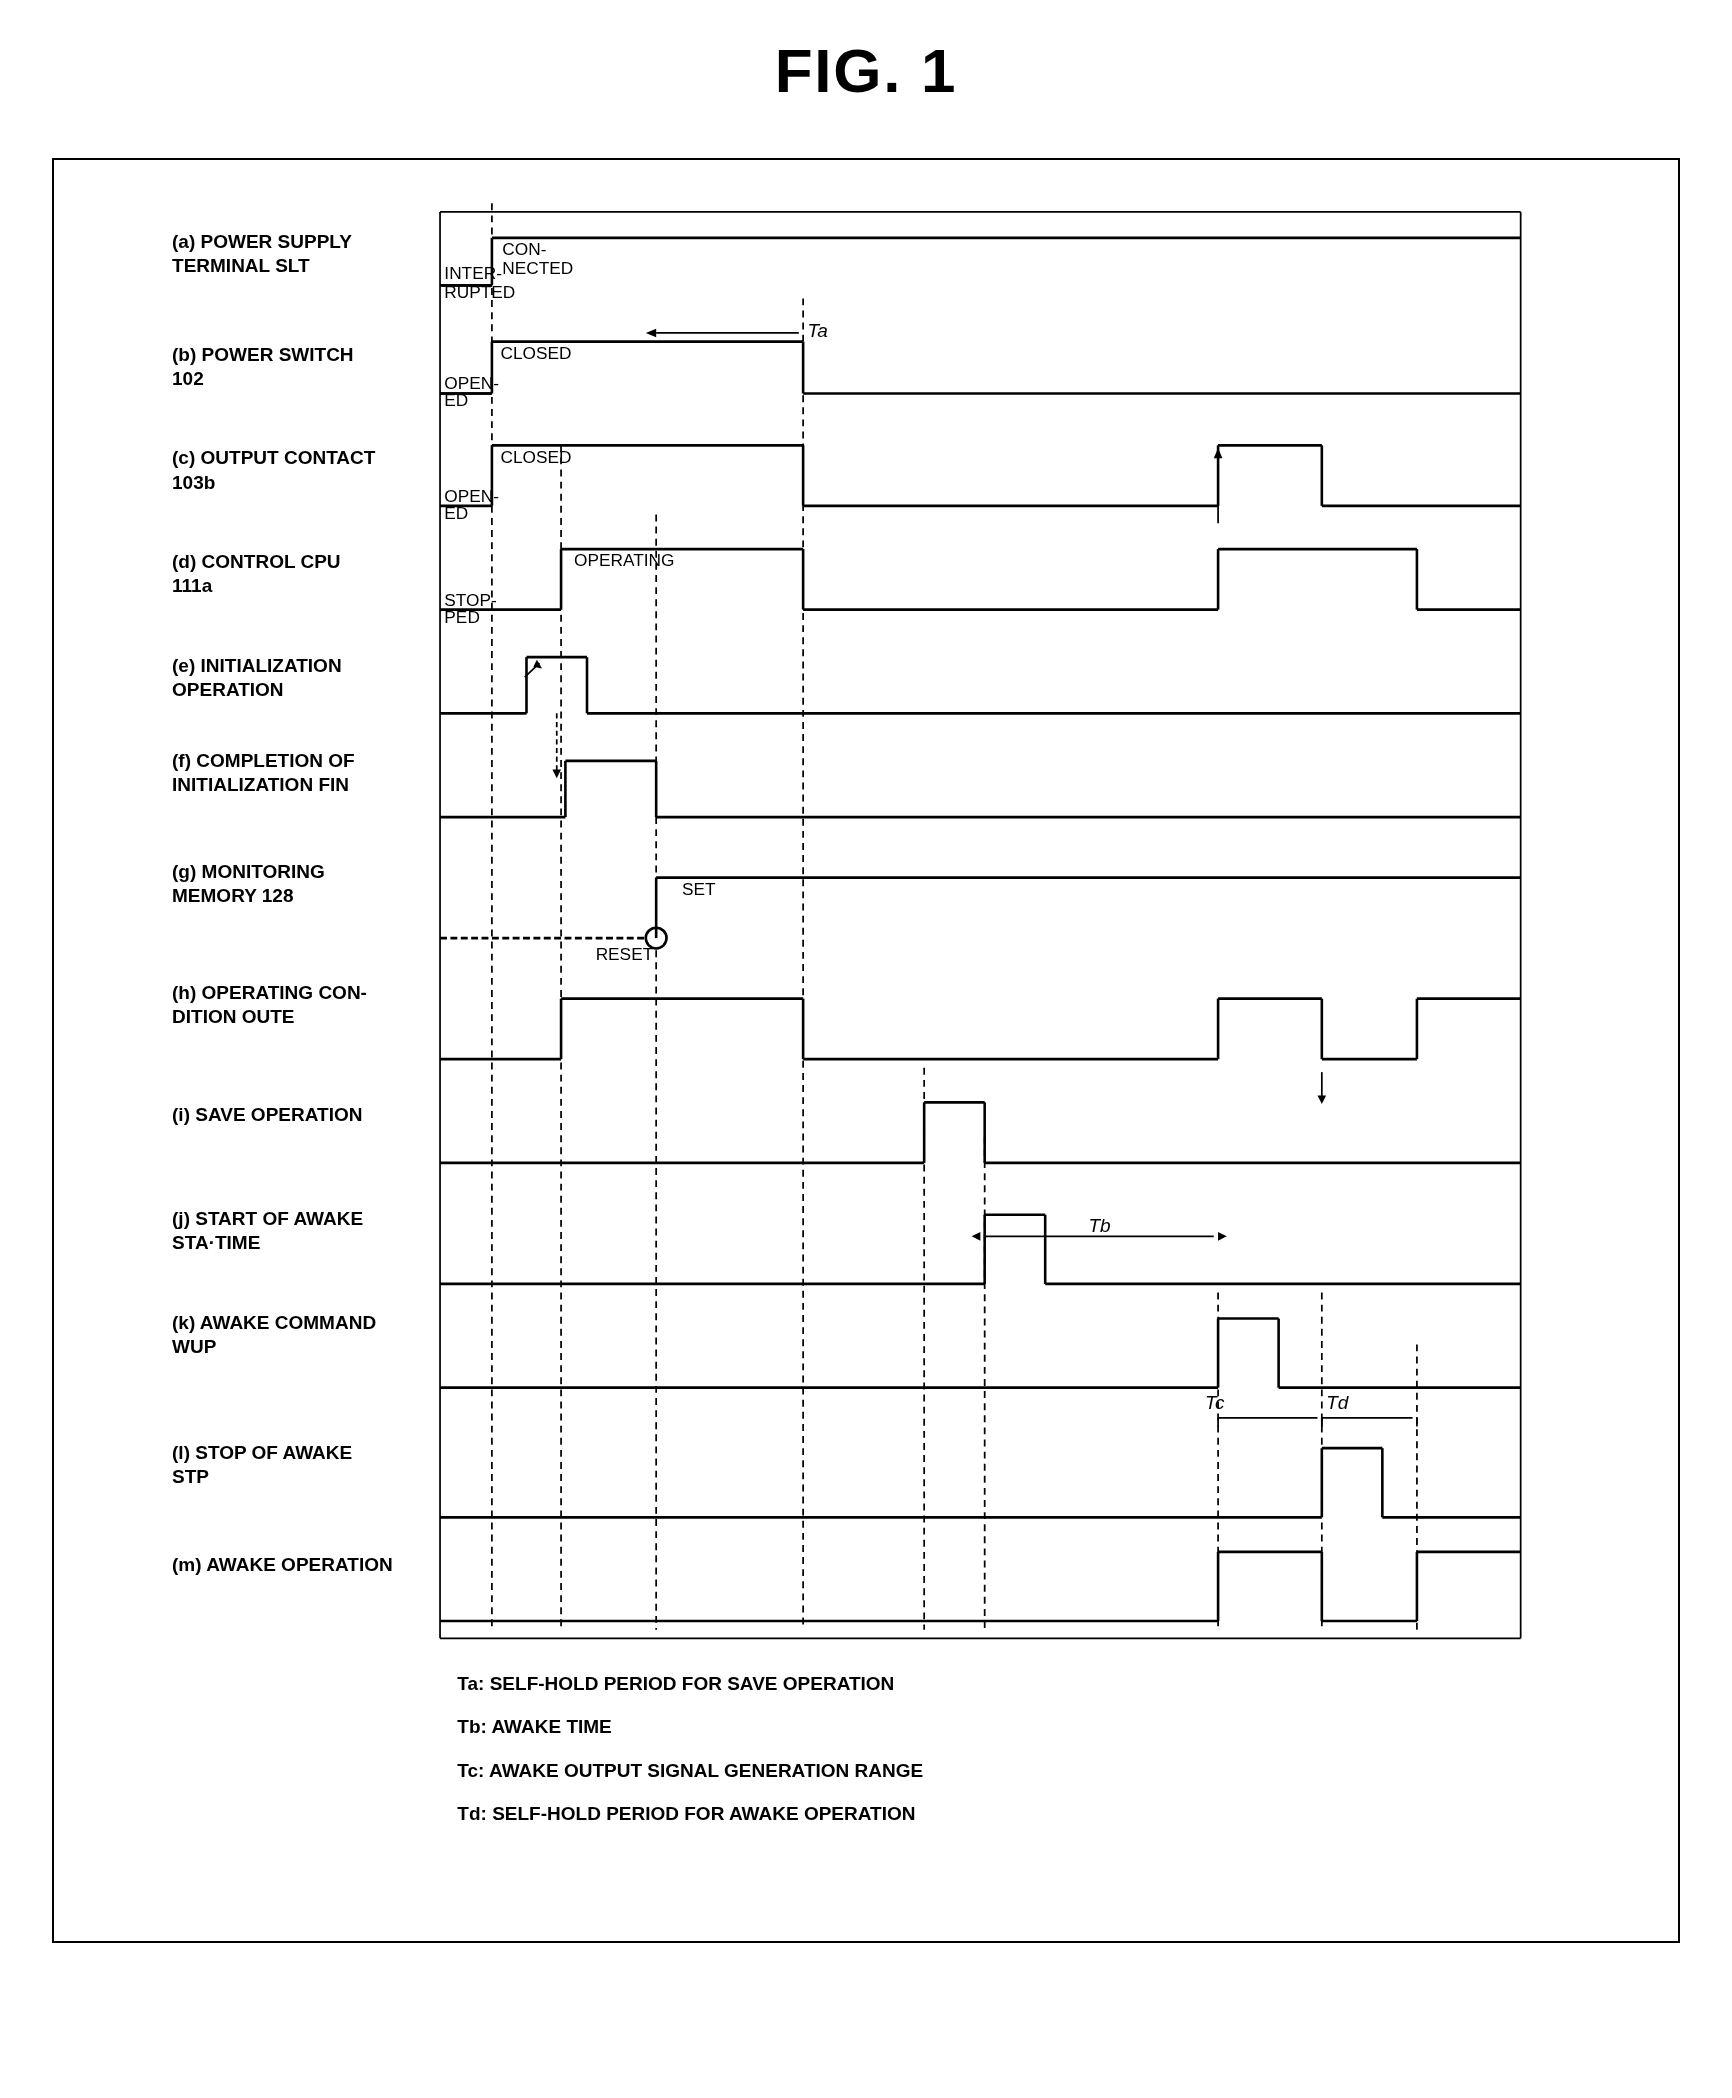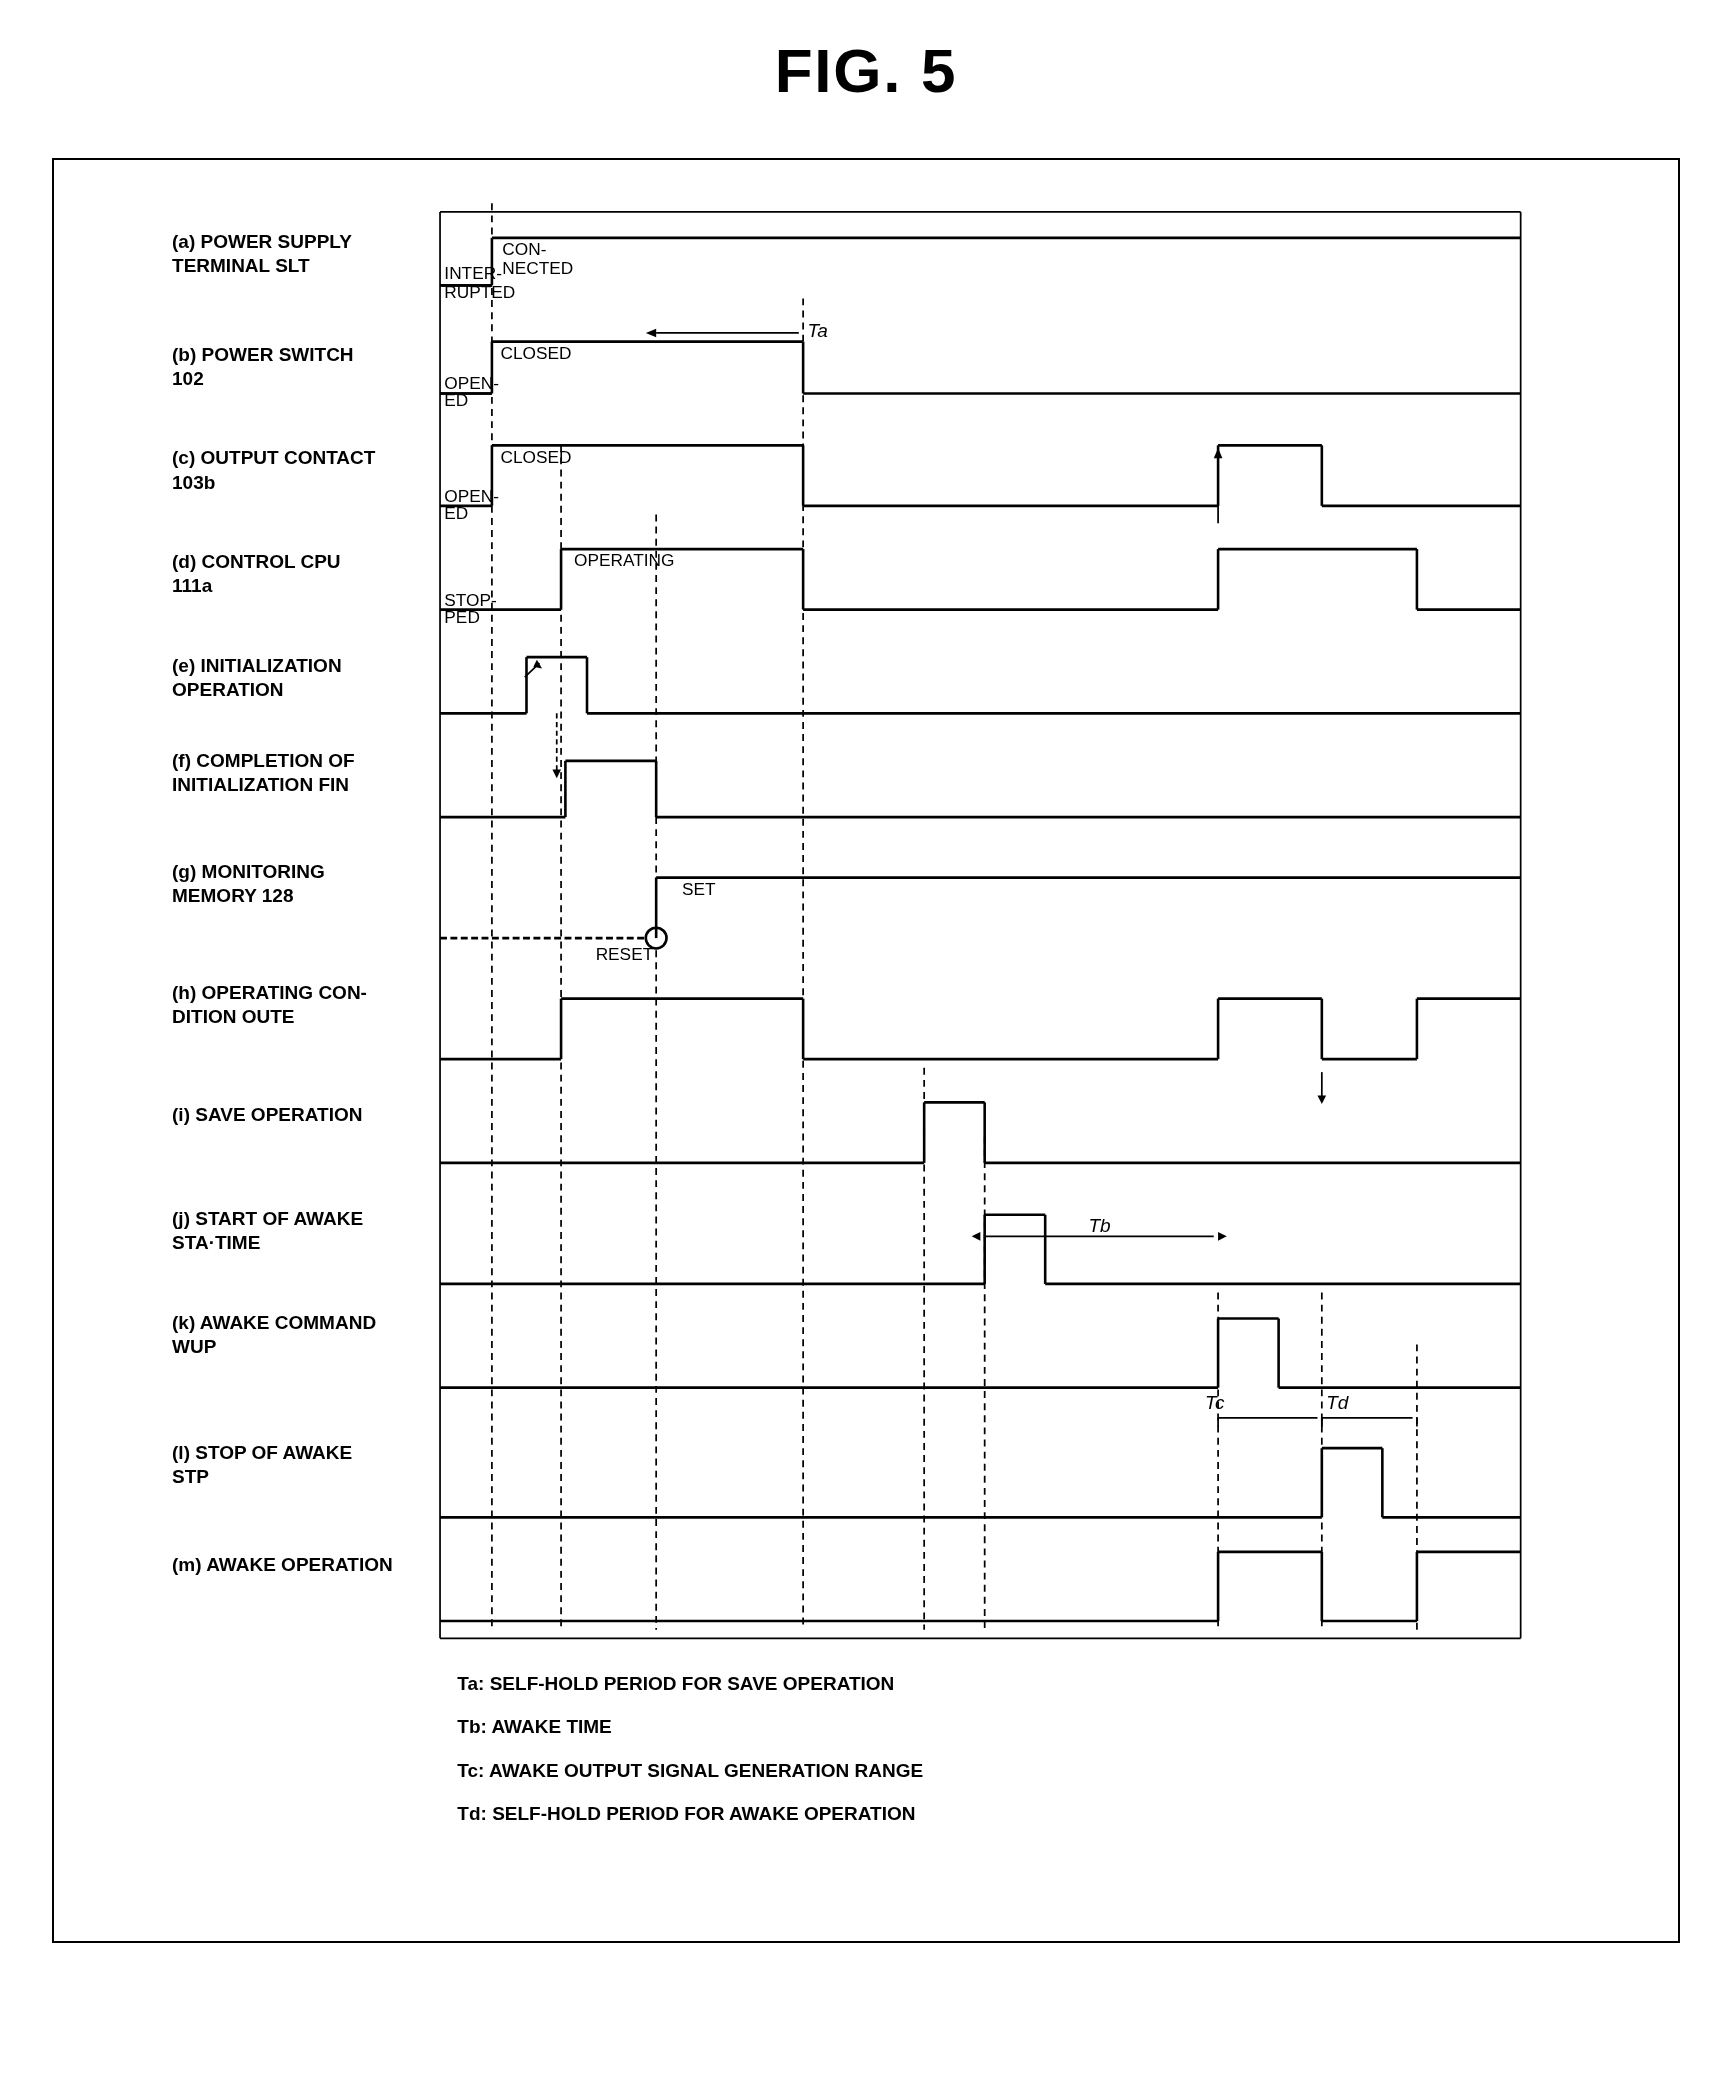--- a/index.html
+++ b/index.html
@@ -34,21 +34,21 @@
       border: 2.6px solid #000;
       padding: 26px 26px 26px 4px;
       position: relative;
     }
   </style>
 </head>
 <body>
 
 <div class="page-container">
 
-  <h1 class="fig-title">FIG. 5</h1>
+  <h1 class="fig-title">FIG. 1</h1>
 
   <div class="diagram-border">
 
     <svg viewBox="0 0 1580 2000" width="1366" height="1729" style="display:block; margin: 0 auto;" xmlns="http://www.w3.org/2000/svg">
 
       <defs>
         <style>
           text { font-family: Arial, sans-serif; }
           .label { font-size: 22px; font-weight: bold; }
           .small-label { font-size: 20px; }

